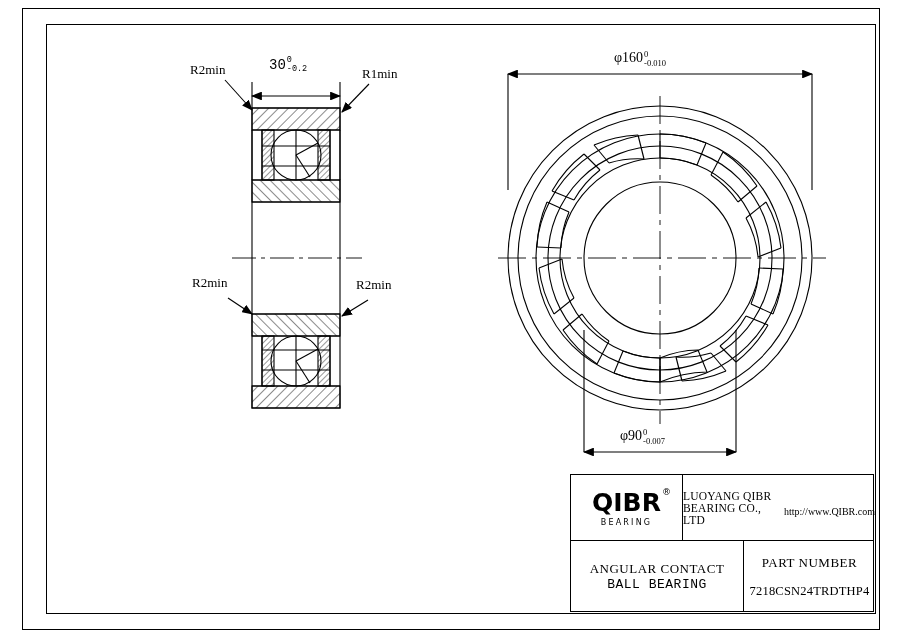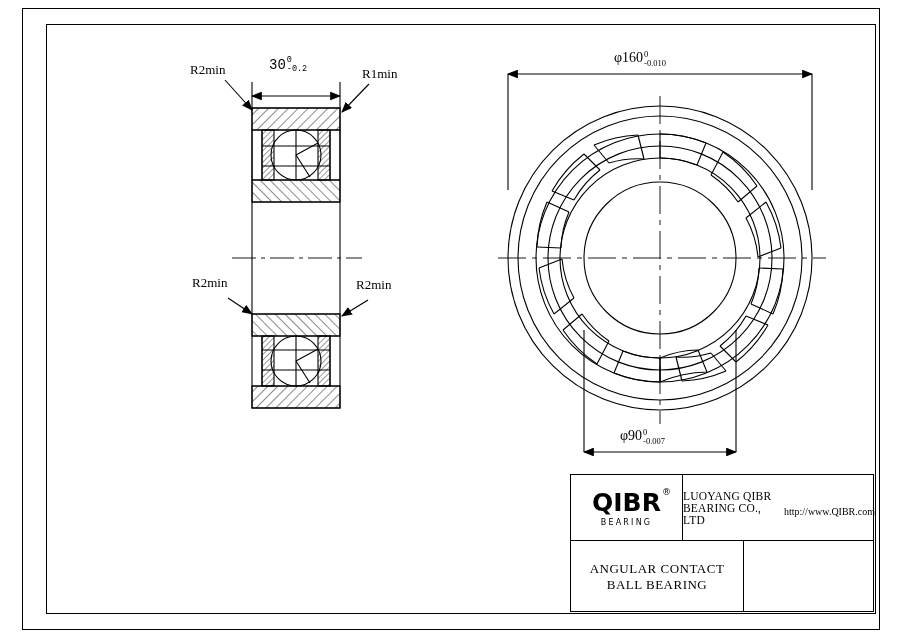--- a/index.html
+++ b/index.html
@@ -19,21 +19,21 @@
   .logo-reg{font-size:9px;vertical-align:super;font-weight:normal;position:absolute;top:-2px;right:-10px;}
   .logo-sub{font-family:"DejaVu Sans",sans-serif;font-size:8px;letter-spacing:2.2px;margin-top:3px;}
   .tb-company{position:absolute;left:112px;top:0;width:192px;height:66px;display:flex;flex-direction:row;
               align-items:center;justify-content:center;}
   .tb-company .line1{font-size:11.5px;letter-spacing:0.2px;}
   .tb-company .line2{font-size:10px;margin-top:7px;}
   .tb-bottom{position:absolute;left:0;top:66px;width:100%;height:71px;}
   .tb-desc{position:absolute;left:0;top:0;width:173px;height:71px;border-right:1px solid #000;box-sizing:border-box;
            display:flex;flex-direction:column;align-items:center;justify-content:center;}
   .tb-desc div{font-size:13px;letter-spacing:0.5px;}
-  .tb-desc div + div{margin-top:0;}
+  .tb-desc div + div{margin-top:0;font-family:Liberation Mono, monospace;}
   .tb-part{position:absolute;left:173px;top:0;width:131px;height:71px;display:flex;flex-direction:column;
            align-items:center;justify-content:center;}
   .tb-part .pn-label{font-size:13px;letter-spacing:0.5px;}
   .tb-part .pn-value{font-size:12.5px;margin-top:13px;letter-spacing:0.2px;}
 
   
   .lbl{position:absolute;font-family:"Liberation Serif",serif;font-size:13px;white-space:nowrap;}
   .dim{position:absolute;font-family:"Liberation Serif",serif;font-size:14px;white-space:nowrap;}
   .tol{display:inline-block;vertical-align:middle;font-size:8.5px;line-height:1.05;text-align:left;margin-left:1px;}
 </style>
@@ -238,16 +238,20 @@
       <div class="tb-company">
         <div class="line1">LUOYANG QIBR BEARING CO., LTD</div>
         <div class="line2">http://www.QIBR.com</div>
       </div>
     </div>
     <div class="tb-bottom">
       <div class="tb-desc">
         <div>ANGULAR CONTACT</div>
         <div>BALL BEARING</div>
       </div>
+      <div class="tb-part">
+        <div class="pn-label">PART  NUMBER</div>
+        <div class="pn-value">7218CSN24TRDTHP4</div>
+      </div>
     </div>
   </div>
 
 </div>
 
 </body></html>

